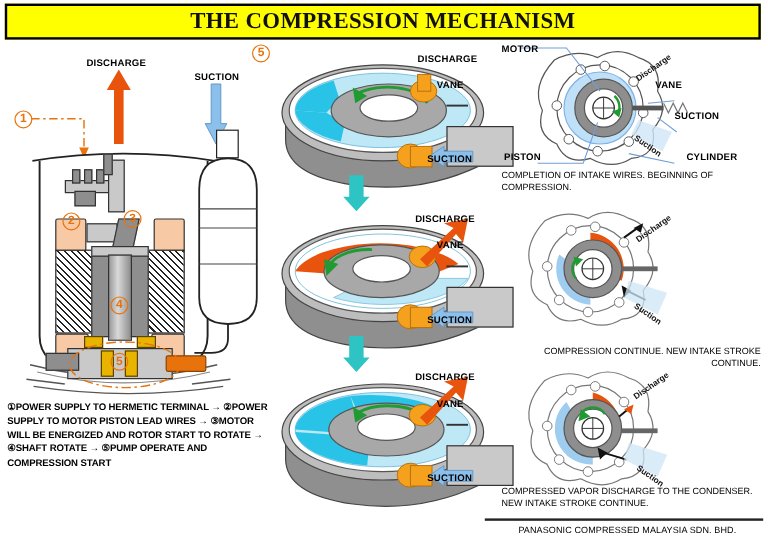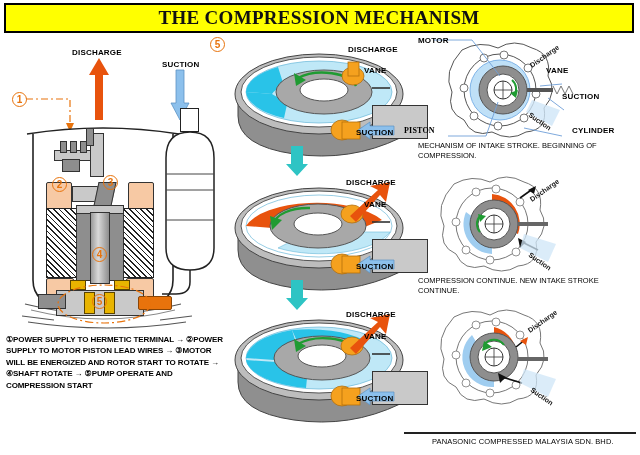--- a/index.html
+++ b/index.html
@@ -290,23 +290,23 @@
       <path d="M150,52 L128,54" stroke="#6f9fd8" stroke-width=".9" fill="none"></path>
       <path d="M152,78 L136,66" stroke="#6f9fd8" stroke-width=".9" fill="none"></path>
       <path d="M150,104 L112,96" stroke="#6f9fd8" stroke-width=".9" fill="none"></path>
       <path d="M36,104 L74,104 L86,70" stroke="#6f9fd8" stroke-width=".9" fill="none"></path>
     </svg>
   </div>
   <div class="lbl" style="left:418px;top:36px;">MOTOR</div>
   <div class="lbl" style="left:546px;top:66px;">VANE</div>
   <div class="lbl" style="left:562px;top:92px;">SUCTION</div>
   <div class="lbl" style="left:538px;top:126px;margin-left:34px;">CYLINDER</div>
-  <div class="lbl" style="left:404px;top:126px;font-family:Liberation Serif, serif;">PISTON</div>
-
-  <div class="cap" style="left:418px;top:141px;width:216px;">MECHANISM OF INTAKE STROKE. BEGINNING OF COMPRESSION.</div>
+  <div class="lbl" style="left:420px;top:126px;">PISTON</div>
+
+  <div class="cap" style="left:418px;top:141px;width:216px;">COMPLETION OF INTAKE WIRES. BEGINNING OF COMPRESSION.</div>
 
   <div class="xsec" style="left:432px;top:172px;">
     <svg width="150" height="105">
       <path d="M22,12 Q40,2 58,10 Q74,0 92,10 Q112,16 108,38 Q118,54 104,70
                Q108,92 86,94 Q70,104 52,94 Q32,100 24,82 Q6,74 12,54 Q2,34 22,12 Z" fill="#ffffff" stroke="#777" stroke-width="1"></path>
       <circle cx="60" cy="52" r="36" fill="none" stroke="#777" stroke-width="1"></circle>
 
       <path d="M60,22 A30,30 0 0,1 86,62 L78,58 A22,22 0 0,0 60,30 Z" fill="#e8530d"></path>
 
       <path d="M60,82 A30,30 0 0,1 34,40 L42,46 A22,22 0 0,0 60,74 Z" fill="#9fcdf0"></path>
@@ -327,21 +327,21 @@
       <rect x="86" y="50" width="30" height="4" fill="#666"></rect>
       <path d="M88,26 l14,-10" stroke="#111" stroke-width="1.6" fill="none"></path>
       <polygon points="104,14 96,18 102,22" fill="#111"></polygon>
       <path d="M90,70 l16,8" stroke="#111" stroke-width="1.6" fill="none"></path>
       <polygon points="86,66 88,76 94,70" fill="#111"></polygon>
       <path d="M92,62 L124,72 L116,90 L88,76 Z" fill="#cfe6f7" opacity=".75"></path>
       <text class="rot-d" transform="translate(100,30) rotate(-35)">Discharge</text>
       <text class="rot-d" transform="translate(96,84) rotate(35)">Suction</text>
     </svg>
   </div>
-  <div class="cap" style="left:418px;top:276px;width:216px;">COMPRESSION CONTINUE. NEW INTAKE STROKE CONTINUE.</div>
+  <div class="cap" style="left:418px;top:288px;width:216px;text-align:right;">COMPRESSION CONTINUE. NEW INTAKE STROKE CONTINUE.</div>
 
   <div class="xsec" style="left:432px;top:305px;">
     <svg width="150" height="105">
       <path d="M22,12 Q40,2 58,10 Q74,0 92,10 Q112,16 108,38 Q118,54 104,70
                Q108,92 86,94 Q70,104 52,94 Q32,100 24,82 Q6,74 12,54 Q2,34 22,12 Z" fill="#ffffff" stroke="#777" stroke-width="1"></path>
       <circle cx="60" cy="52" r="36" fill="none" stroke="#777" stroke-width="1"></circle>
 
       <path d="M62,22 A30,30 0 0,1 84,44 L76,48 A22,22 0 0,0 62,30 Z" fill="#e8530d"></path>
 
       <path d="M62,82 A30,30 0 0,1 40,30 L46,40 A22,22 0 0,0 62,74 Z" fill="#9fcdf0"></path>
@@ -362,17 +362,18 @@
       <rect x="86" y="52" width="30" height="4" fill="#666"></rect>
       <path d="M84,42 l10,-8" stroke="#111" stroke-width="1.6" fill="none"></path>
       <polygon points="96,32 88,36 94,40" fill="#e8530d"></polygon>
       <path d="M70,72 l20,6" stroke="#111" stroke-width="1.6" fill="none"></path>
       <polygon points="66,68 68,78 74,72" fill="#111"></polygon>
       <path d="M92,64 L124,74 L116,92 L88,78 Z" fill="#cfe6f7" opacity=".75"></path>
       <text class="rot-d" transform="translate(98,28) rotate(-35)">Discharge</text>
       <text class="rot-d" transform="translate(98,86) rotate(35)">Suction</text>
     </svg>
   </div>
+  <div class="cap" style="left:418px;top:405px;width:216px;">COMPRESSED VAPOR DISCHARGE TO THE CONDENSER. NEW INTAKE STROKE CONTINUE.</div>
 
   <div class="footer-rule"></div>
   <div class="footer-txt">PANASONIC COMPRESSED MALAYSIA SDN. BHD.</div>
 
 </div>
 
 </body></html>

